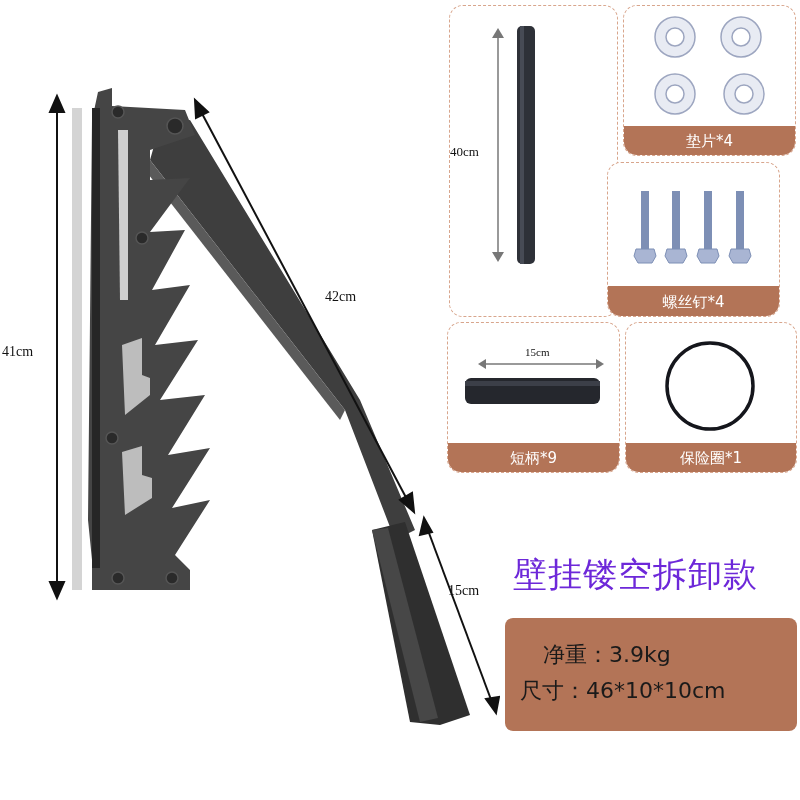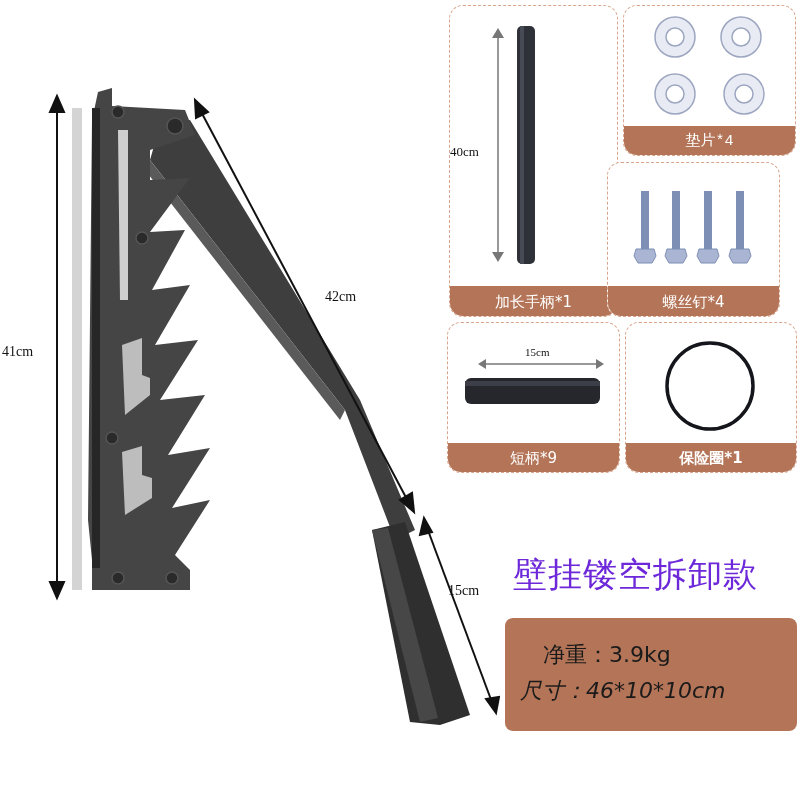--- a/index.html
+++ b/index.html
@@ -64,39 +64,38 @@
 
 <div class="card" style="left:449px;top:5px;width:169px;height:312px;">
   <svg class="abs" style="left:0;top:0;" width="169" height="280">
     <line x1="48" y1="28" x2="48" y2="250" stroke="#777" stroke-width="1.5"></line>
     <polygon points="48,22 42,32 54,32" fill="#777"></polygon>
       <polygon points="48,256 42,246 54,246" fill="#777"></polygon>
     <rect x="67" y="20" width="18" height="238" rx="5" fill="#2e3138"></rect>
     <rect x="70" y="20" width="4" height="238" fill="#474b55"></rect>
   </svg>
   <span class="dim" style="left:0px;top:138px;font-size:13px;">40cm</span>
-  <div class="card-label" style="height:32px;line-height:32px;">加长手柄*1</div>
 </div>
 
 <div class="card" style="left:623px;top:5px;width:173px;height:151px;">
   <svg class="abs" style="left:0;top:0;" width="173" height="120">
     <g fill="#e8ebf3" stroke="#9da6c0" stroke-width="1.5">
       <circle cx="51" cy="31" r="20"></circle>
         <circle cx="117" cy="31" r="20"></circle>
       <circle cx="51" cy="88" r="20"></circle>
         <circle cx="120" cy="88" r="20"></circle>
     </g>
     <g fill="#fff" stroke="#9da6c0" stroke-width="1.5">
       <circle cx="51" cy="31" r="9"></circle>
         <circle cx="117" cy="31" r="9"></circle>
       <circle cx="51" cy="88" r="9"></circle>
         <circle cx="120" cy="88" r="9"></circle>
     </g>
   </svg>
-  <div class="card-label" style="height:31px;line-height:31px;font-family:Liberation Mono, monospace;">垫片*4</div>
+  <div class="card-label" style="height:31px;line-height:31px;">垫片*4</div>
 </div>
 
 <div class="card" style="left:607px;top:162px;width:173px;height:155px;">
   <svg class="abs" style="left:0;top:0;" width="173" height="125">
     <g fill="#7d8fb5">
       <rect x="33" y="28" width="8" height="58"></rect>
         <rect x="64" y="28" width="8" height="58"></rect>
       <rect x="96" y="28" width="8" height="58"></rect>
         <rect x="128" y="28" width="8" height="58"></rect>
     </g>
@@ -119,21 +118,21 @@
     <rect x="17" y="58" width="135" height="5" fill="#3c3f48"></rect>
   </svg>
   <span class="dim" style="left:77px;top:23px;font-size:11px;">15cm</span>
   <div class="card-label" style="height:31px;line-height:31px;">短柄*9</div>
 </div>
 
 <div class="card" style="left:625px;top:322px;width:172px;height:151px;">
   <svg class="abs" style="left:0;top:0;" width="172" height="120">
     <ellipse cx="84" cy="63" rx="43" ry="43" fill="none" stroke="#15161c" stroke-width="3.5"></ellipse>
   </svg>
-  <div class="card-label" style="height:31px;line-height:31px;font-weight:bold;">保险圈*1</div>
+  <div class="card-label" style="height:31px;line-height:31px;">保险圈*1</div>
 </div>
 
 <div class="title">壁挂镂空拆卸款</div>
 
 <div class="spec">
   <span class="spec-line" style="left:38px;top:22px;text-align:center;">净重：3.9kg</span>
-  <span class="spec-line" style="left:15px;top:58px;font-style:italic;">尺寸：46*10*10cm</span>
+  <span class="spec-line" style="left:15px;top:58px;">尺寸：46*10*10cm</span>
 </div>
 
 </body></html>

